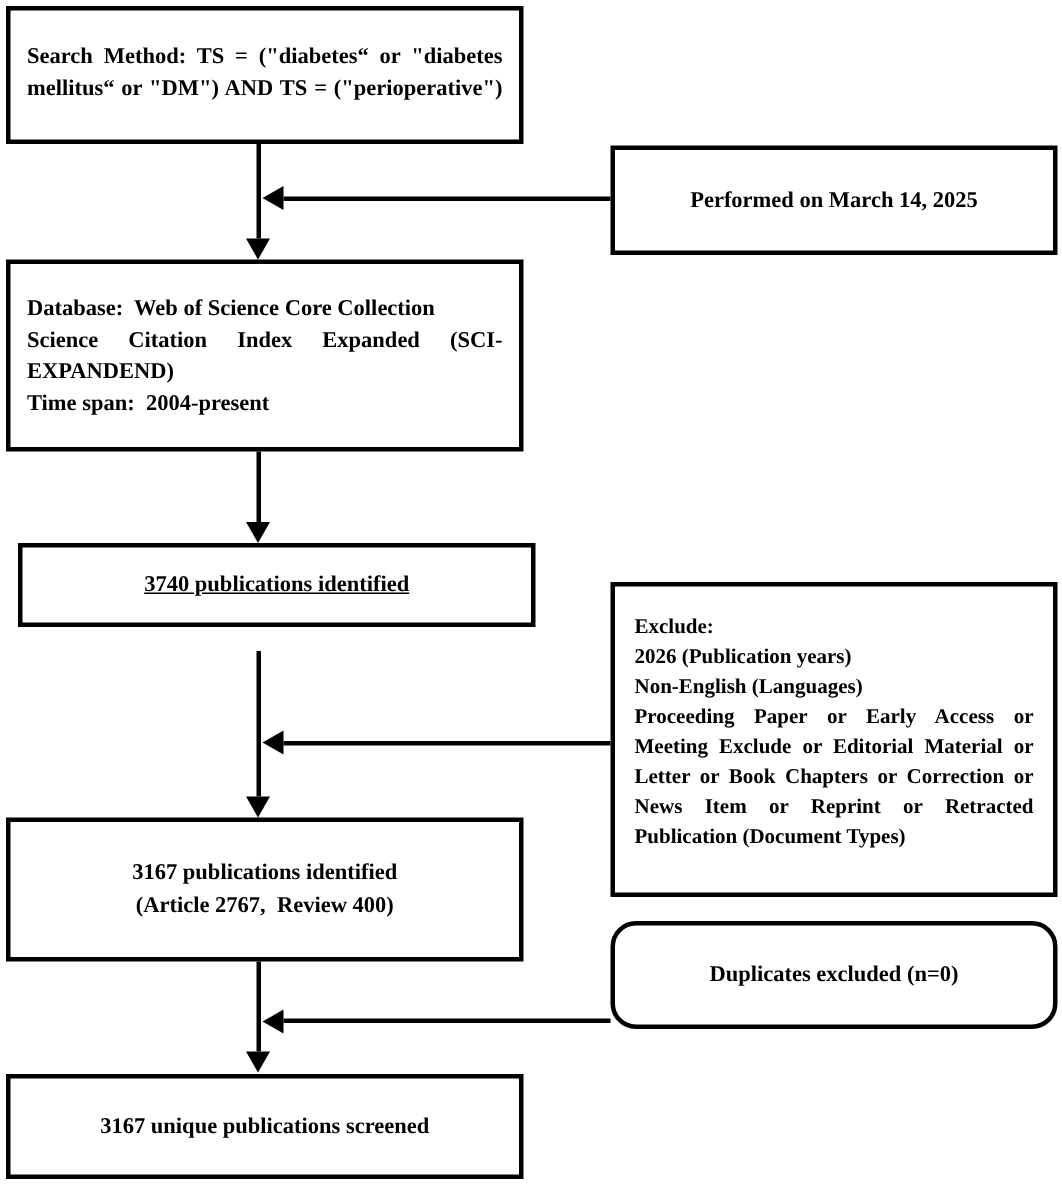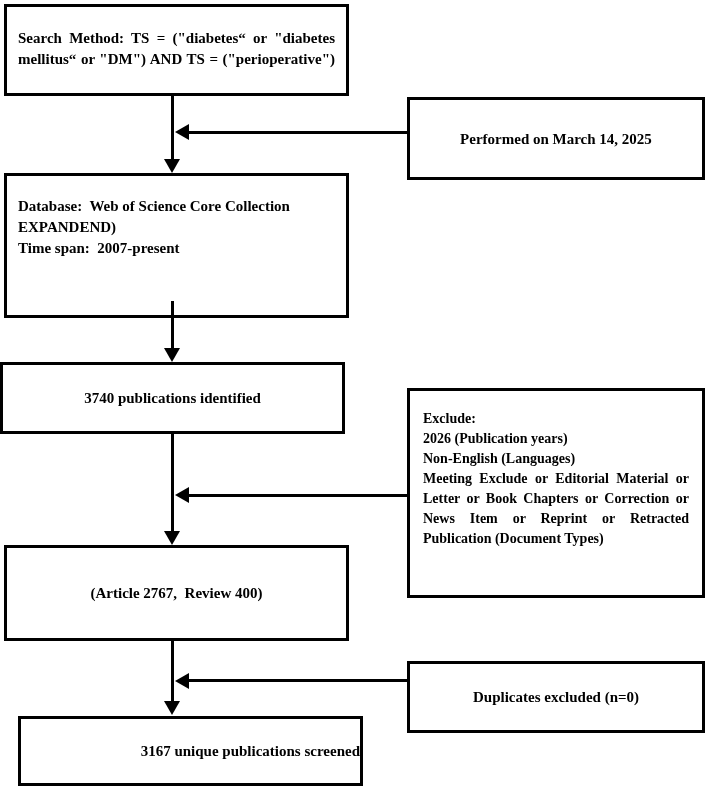--- a/index.html
+++ b/index.html
@@ -54,53 +54,56 @@
 </head>
 <body>
 
 <div class="canvas">
 
   <div class="box para" style="left:4px;top:4px;width:345px;height:92px;padding:21px 11px 0;">
     <div class="t-stretch">Search Method: TS = ("diabetes“ or "diabetes</div>
     <div class="t-stretch">mellitus“ or "DM") AND TS = ("perioperative")</div>
   </div>
 
-  <div class="box center-box" style="left:407px;top:97px;width:298px;height:83px;">
+  <div class="box center-box" style="left:407px;top:97px;width:298px;height:73px;">
     <div>Performed on March 14, 2025</div>
   </div>
 
-  <div class="box para" style="left:4px;top:173px;width:345px;height:145px;padding:20px 11px 0;">
+  <div class="box para" style="left:4px;top:173px;width:345px;height:128px;padding:20px 11px 0;">
     <div class="t-line t-pre">Database:  Web of Science Core Collection</div>
+    <div class="t-stretch">Science Citation Index Expanded (SCI-</div>
     <div class="t-line">EXPANDEND)</div>
-    <div class="t-line t-pre">Time span:  2007-present</div>
+    <div class="t-line t-pre">Time span:  2004-present</div>
   </div>
 
-  <div class="box center-box" style="left:0;top:362px;width:345px;height:72px;">
+  <div class="box center-box" style="left:12px;top:362px;width:345px;height:56px;text-decoration:underline;">
     <div>3740 publications identified</div>
   </div>
 
   <div class="box para-sm" style="left:407px;top:388px;width:298px;height:210px;padding:18px 13px 0;">
     <div class="t-line">Exclude:</div>
     <div class="t-line">2026 (Publication years)</div>
     <div class="t-line">Non-English (Languages)</div>
+    <div class="t-stretch">Proceeding Paper or Early Access or</div>
     <div class="t-stretch">Meeting Exclude or Editorial Material or</div>
     <div class="t-stretch">Letter or Book Chapters or Correction or</div>
     <div class="t-stretch">News Item or Reprint or Retracted</div>
     <div class="t-line">Publication (Document Types)</div>
   </div>
 
   <div class="box center-box" style="left:4px;top:545px;width:345px;height:96px;">
+    <div>3167 publications identified</div>
     <div class="t-pre">(Article 2767,  Review 400)</div>
   </div>
 
-  <div class="box center-box" style="left:407px;top:661px;width:298px;height:72px;">
+  <div class="box center-box" style="left:407px;top:614px;width:298px;height:72px;border-radius:17px;">
     <div>Duplicates excluded (n=0)</div>
   </div>
 
-  <div class="box center-box" style="left:18px;top:716px;width:345px;height:70px;align-items:flex-end;">
+  <div class="box center-box" style="left:4px;top:716px;width:345px;height:70px;">
     <div>3167 unique publications screened</div>
   </div>
 
   <div class="vline" style="left:171px;top:96px;height:63px;"></div>
   <div class="arrow-down" style="left:164px;top:159px;"></div>
 
   <div class="hline" style="left:189px;top:131px;width:218px;"></div>
   <div class="arrow-left" style="left:175px;top:124px;"></div>
 
   <div class="vline" style="left:171px;top:301px;height:47px;"></div>

